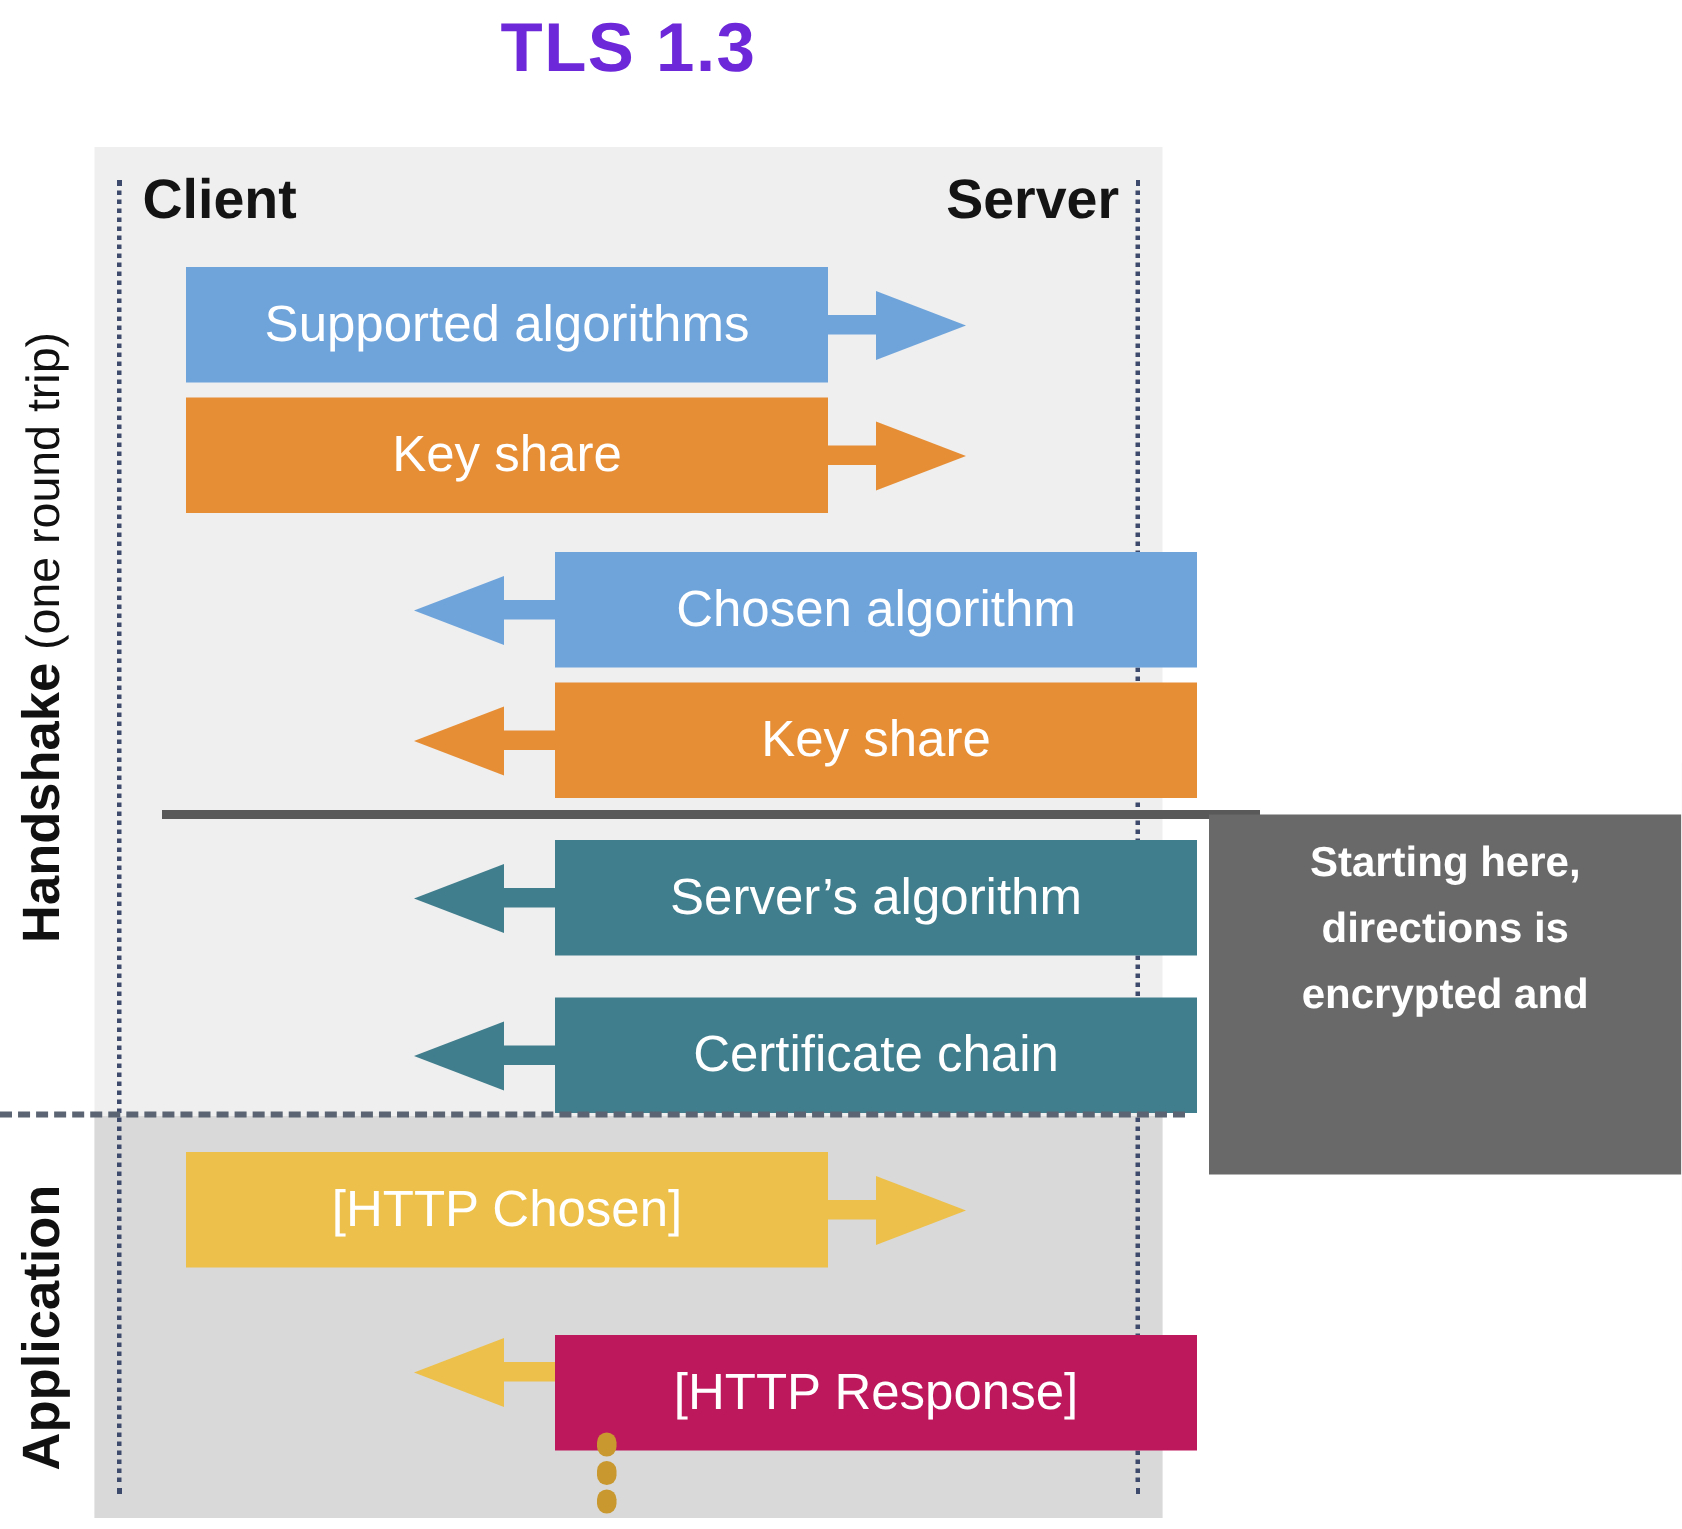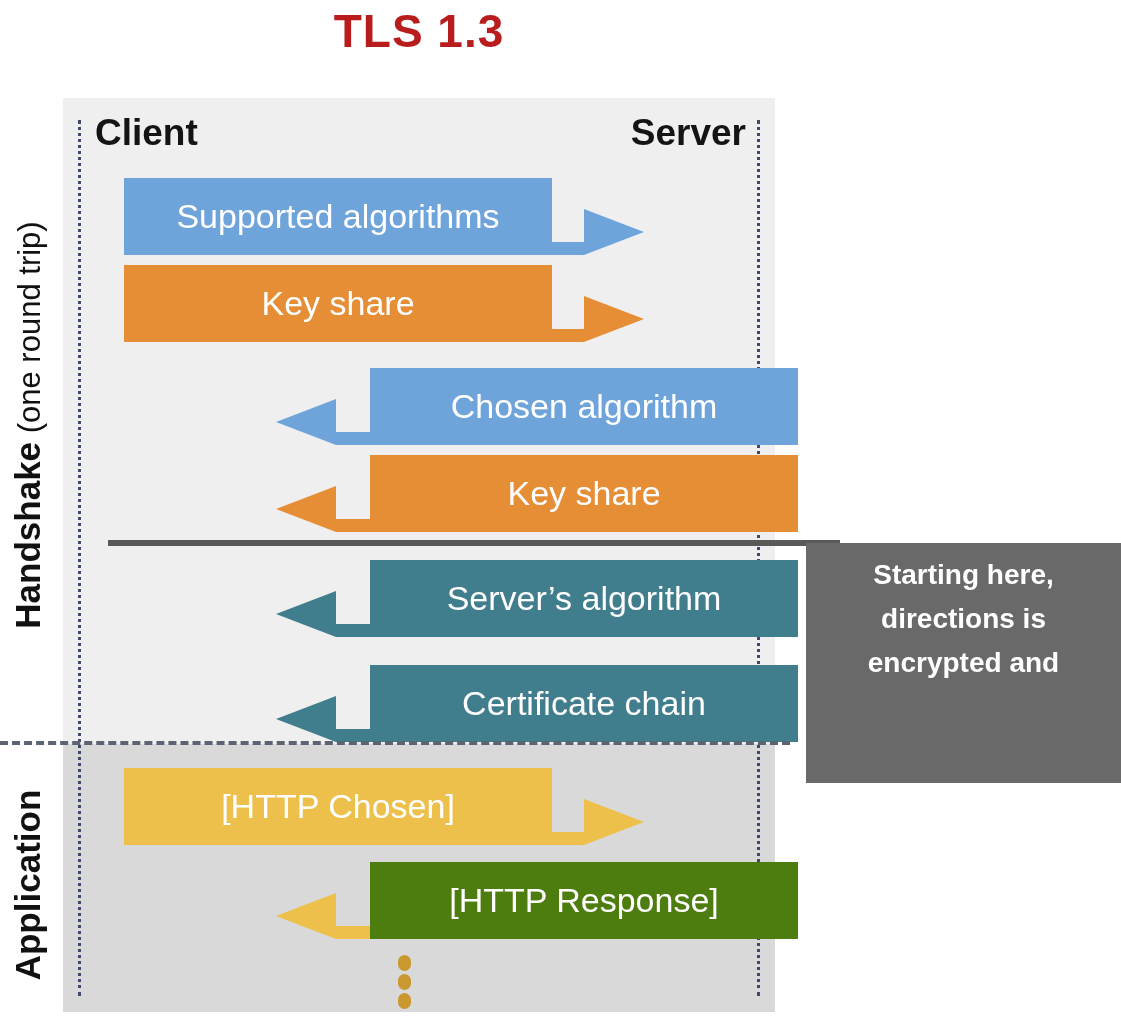--- a/index.html
+++ b/index.html
@@ -3,21 +3,21 @@
 <meta charset="utf-8">
 <style>
   html,body { margin:0; padding:0; background:#ffffff; }
   .canvas {
     position:relative; width:1121px; height:1019px;
     background:#ffffff; overflow:hidden;
     font-family:"Liberation Sans", sans-serif;
   }
   .title {
     position:absolute; left:63px; top:4px; width:712px;
-    text-align:center; font-size:46px; font-weight:bold; color:#b91c1c;
+    text-align:center; font-size:46px; font-weight:bold; color:#6d28d9;
     letter-spacing:1px;
   }
   .panel { position:absolute; left:63px; top:98px; width:712px; height:914px; background:#efefef; }
   .app-zone { position:absolute; left:63px; top:744px; width:712px; height:268px; background:#d9d9d9; }
   .vline { position:absolute; top:120px; height:876px; width:0; border-left:3px dotted #3E4A6B; }
   .vline.client-line { left:78px; }
   .vline.server-line { left:757px; }
   .actor { position:absolute; top:112px; font-size:37px; font-weight:bold; color:#141414; }
   .actor.client { left:95px; }
   .actor.server { left:598px; width:148px; text-align:right; }
@@ -25,21 +25,21 @@
   .side-label {
     position:absolute; white-space:nowrap;
     transform:translate(-50%,-50%) rotate(-90deg);
     color:#111;
   }
   .side-label .bold-part { font-size:35px; font-weight:bold; }
   .side-label .normal-part { font-size:31px; font-weight:normal; }
   .handshake-label { left:28px; top:425px; }
   .application-label { left:28px; top:885px; font-size:35px; font-weight:bold; }
 
-  .row { position:absolute; display:flex; align-items:flex-end;padding-left:40px; }
+  .row { position:absolute; display:flex; align-items:center;padding-left:40px; }
   .bar {
     width:428px; height:77px; display:flex; align-items:center; justify-content:center;
     color:#ffffff; font-size:34px; white-space:nowrap;
   }
   .stem { height:13px; }
   .stem.r { width:32px; }
   .stem.l { width:34px; }
   .tri { width:0; height:0; border-top:23px solid transparent; border-bottom:23px solid transparent; }
 
   .solid-line { position:absolute; left:108px; top:540px; width:732px; height:6px; background:#595959; }
@@ -108,21 +108,21 @@
         <div class="bar" style="background: rgb(65, 126, 141);">Certificate chain</div>
       </div>
       <div class="row" style="top: 768px; left: 84px;">
         <div class="bar" style="background: rgb(236, 192, 74);">[HTTP Chosen]</div>
         <div class="stem r" style="background: rgb(236, 192, 74);"></div>
         <div class="tri" style="border-left: 60px solid rgb(236, 192, 74);"></div>
       </div>
       <div class="row" style="top: 862px; left: 236px;">
         <div class="tri" style="border-right: 60px solid rgb(236, 192, 74);"></div>
         <div class="stem l" style="background: rgb(236, 192, 74);"></div>
-        <div class="bar" style="background: #4d7c0f;">[HTTP Response]</div>
+        <div class="bar" style="background: #be185d; margin-top: 28px;">[HTTP Response]</div>
       </div>
     </div>
 
   <div class="solid-line"></div>
   <div class="dashed-line"></div>
 
   <div class="callout">
     <div>Starting here,</div>
     <div>directions is</div>
     <div>encrypted and</div>

